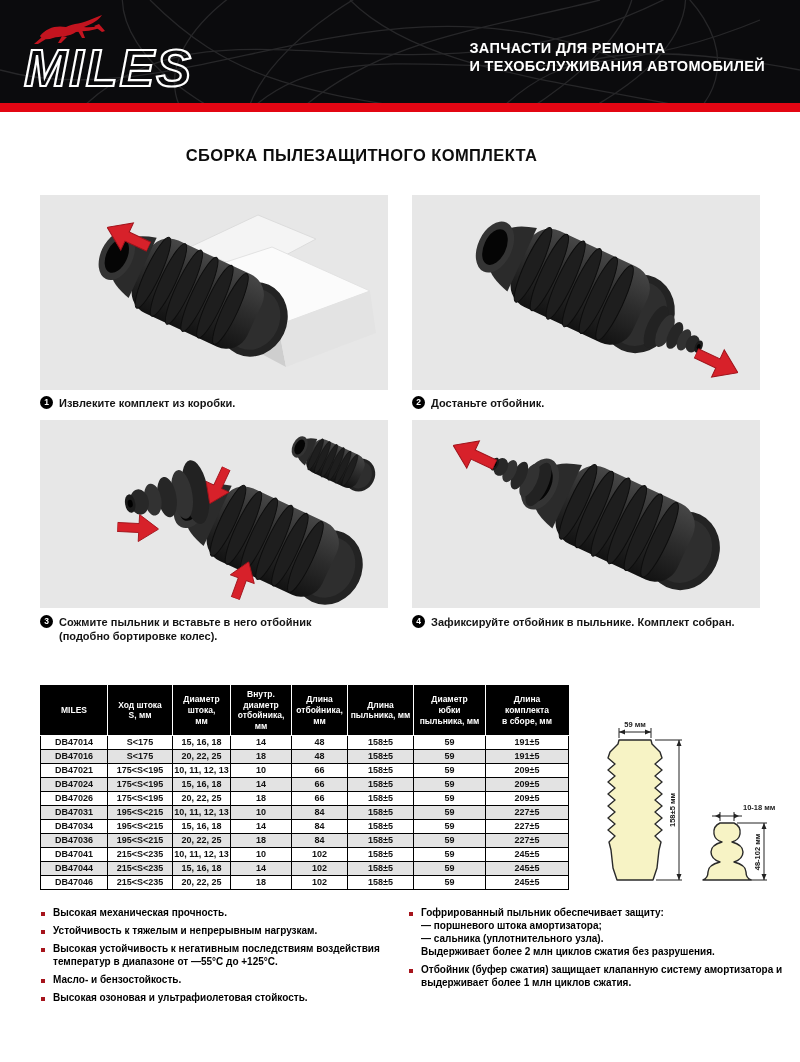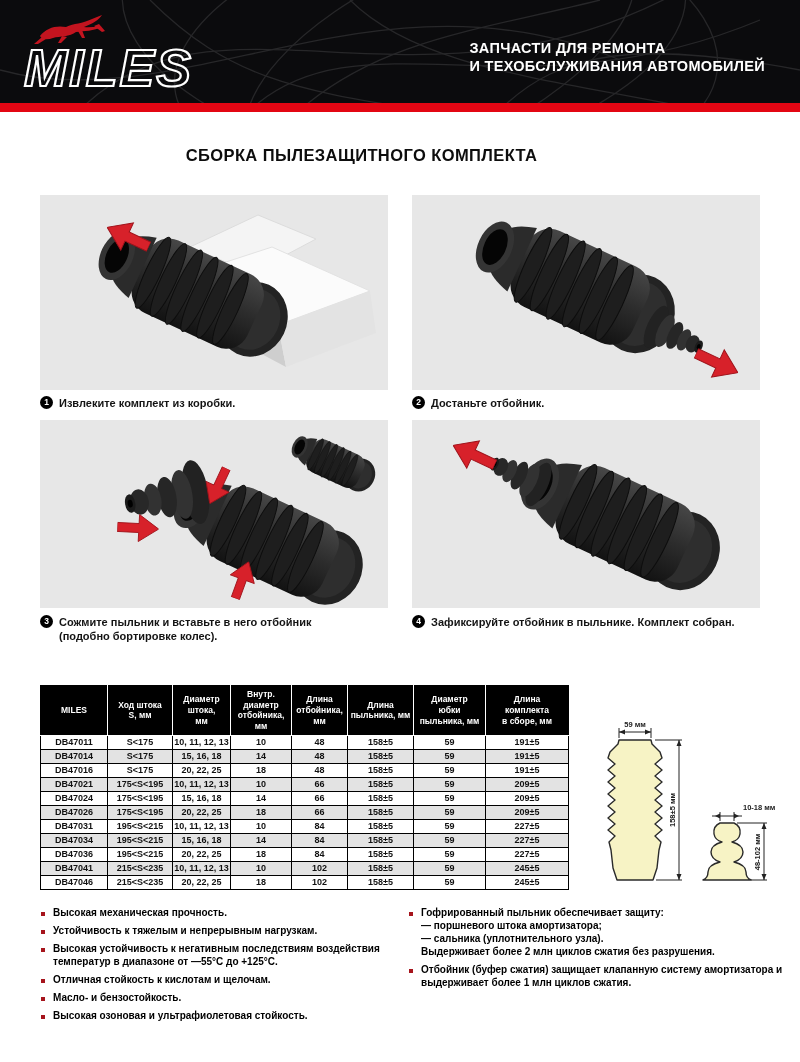--- a/index.html
+++ b/index.html
@@ -244,30 +244,20 @@
         <th>Диаметр
 юбки
 пыльника, мм</th>
         <th>Длина
 комплекта
 в сборе, мм</th>
       </tr>
   </thead>
   <tbody>
       <tr>
-        <td>DB47011</td>
-        <td>S&lt;175</td>
-        <td>10, 11, 12, 13</td>
-        <td>10</td>
-        <td>48</td>
-        <td>158±5</td>
-        <td>59</td>
-        <td>191±5</td>
-      </tr>
-      <tr>
         <td>DB47014</td>
         <td>S&lt;175</td>
         <td>15, 16, 18</td>
         <td>14</td>
         <td>48</td>
         <td>158±5</td>
         <td>59</td>
         <td>191±5</td>
       </tr>
       <tr>
@@ -338,20 +328,30 @@
         <td>84</td>
         <td>158±5</td>
         <td>59</td>
         <td>227±5</td>
       </tr>
       <tr>
         <td>DB47041</td>
         <td>215&lt;S&lt;235</td>
         <td>10, 11, 12, 13</td>
         <td>10</td>
+        <td>102</td>
+        <td>158±5</td>
+        <td>59</td>
+        <td>245±5</td>
+      </tr>
+      <tr>
+        <td>DB47044</td>
+        <td>215&lt;S&lt;235</td>
+        <td>15, 16, 18</td>
+        <td>14</td>
         <td>102</td>
         <td>158±5</td>
         <td>59</td>
         <td>245±5</td>
       </tr>
       <tr>
         <td>DB47046</td>
         <td>215&lt;S&lt;235</td>
         <td>20, 22, 25</td>
         <td>18</td>
@@ -403,21 +403,20 @@
   </g>
   <polygon points="179,133 176.5,139 181.5,139" fill="#222"></polygon>
   <polygon points="179,190 176.5,184 181.5,184" fill="#222"></polygon>
   <text transform="translate(175,162) rotate(-90)" font-size="7.5" text-anchor="middle">48-102 мм</text>
 </svg>
 
 <ul class="feat feat-left">
     <li>Высокая механическая прочность.</li>
     <li>Устойчивость к тяжелым и непрерывным нагрузкам.</li>
     <li>Высокая устойчивость к негативным последствиям воздей­ствия температур в диапазоне от —55°С до +125°С.</li>
-    <li>Отличная стойкость к кислотам и щелочам.</li>
     <li>Масло- и бензостойкость.</li>
     <li>Высокая озоновая и ультрафиолетовая стойкость.</li>
   </ul>
 
 <ul class="feat feat-right">
   <li>
     <span>Гофрированный пыльник обеспечивает защиту:</span><br>
     <span class="sub">— поршневого штока амортизатора;</span><br>
     <span class="sub">— сальника (уплотнительного узла).</span><br>
     <span>Выдерживает более 2 млн циклов сжатия без разрушения.</span>

